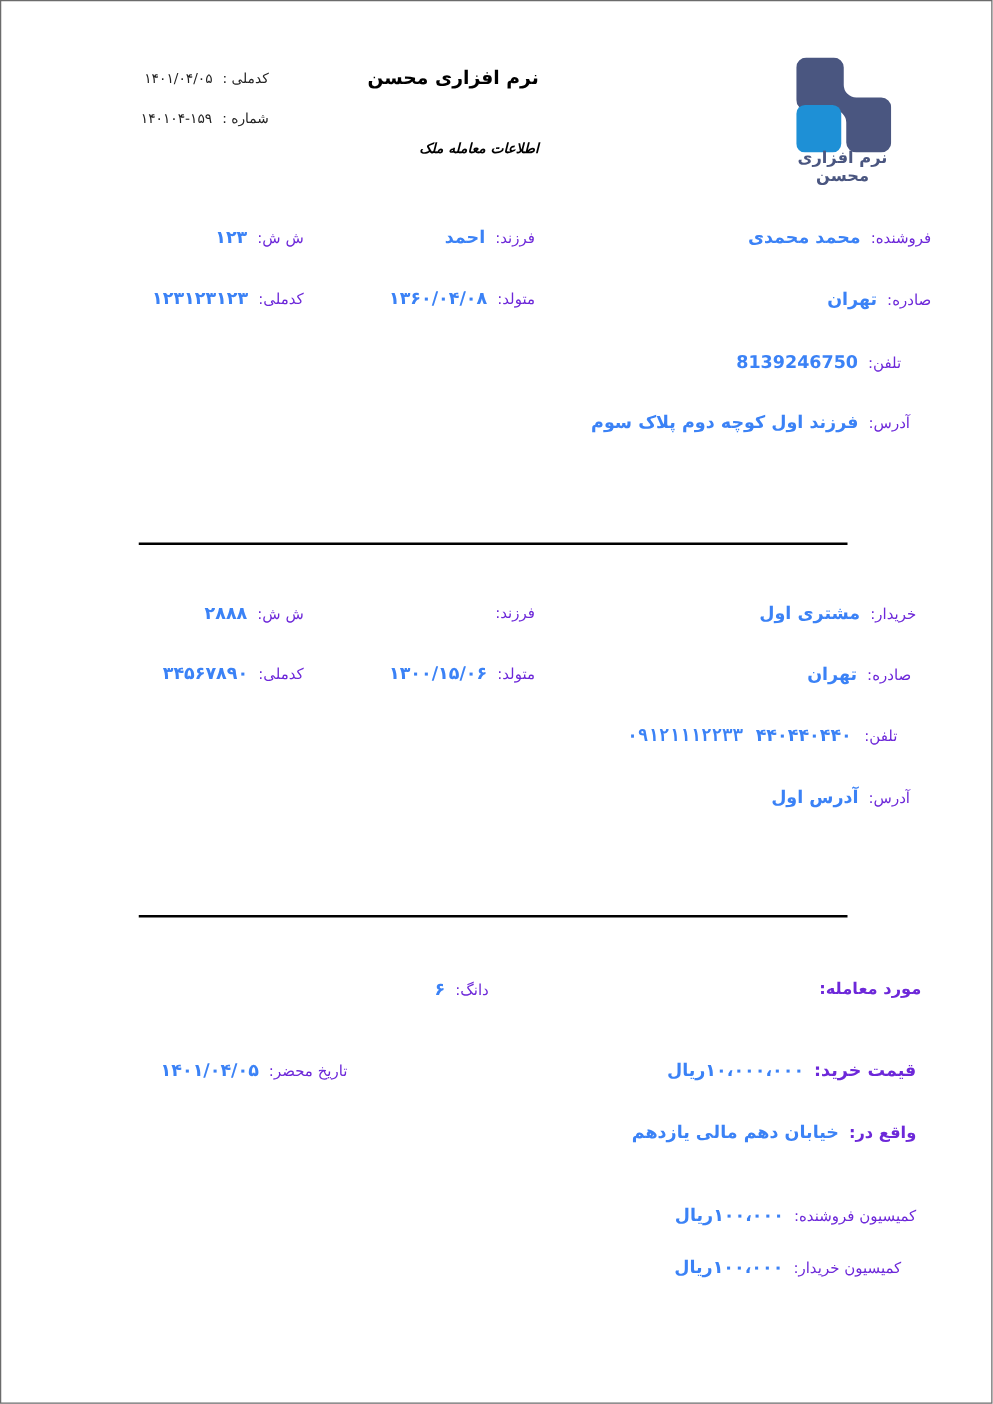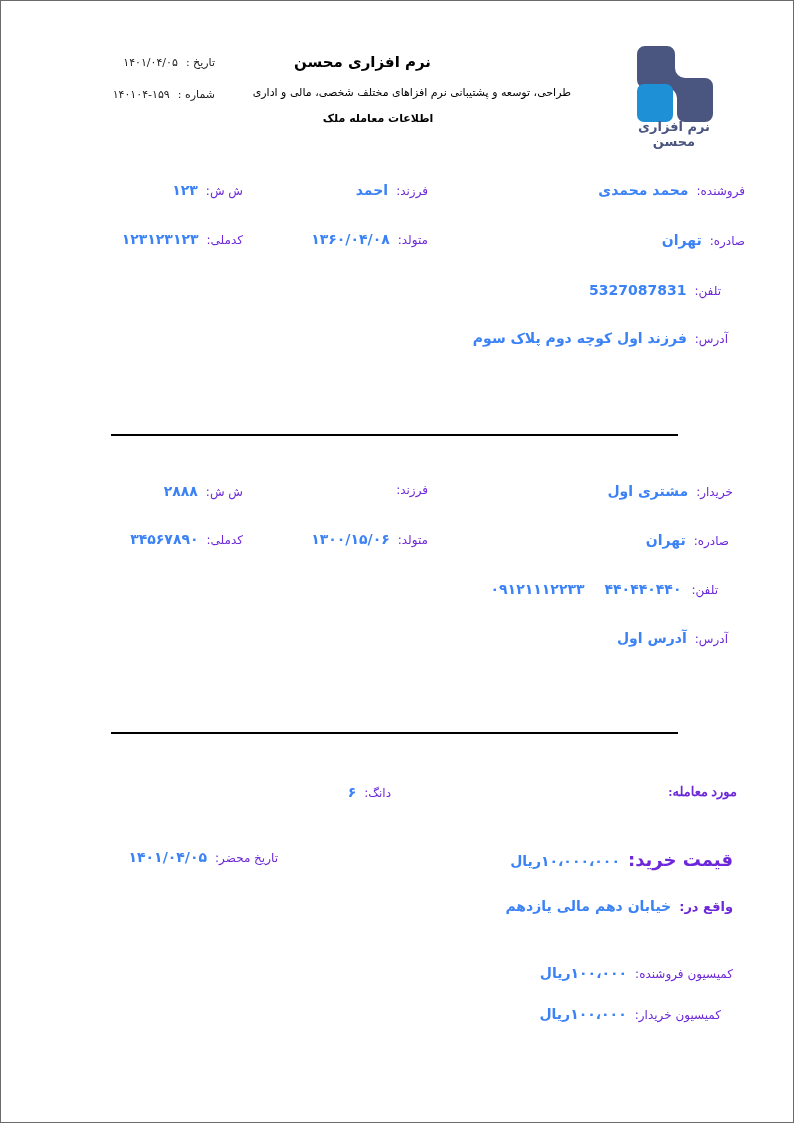--- a/index.html
+++ b/index.html
@@ -25,25 +25,24 @@
 
 <div class="page">
 
   <svg class="logo" viewBox="0 0 76 76">
     <path d="M8 0 H30 a8 8 0 0 1 8 8 V22 a10 10 0 0 0 10 10 H68 a8 8 0 0 1 8 8 V68 a8 8 0 0 1 -8 8 H48 a8 8 0 0 1 -8 -8 V52 a10 10 0 0 0 -10 -10 H8 a8 8 0 0 1 -8 -8 V8 a8 8 0 0 1 8 -8 Z" fill="#4a5680"></path>
     <rect x="0" y="38" width="36" height="38" rx="7" fill="#1e90d6"></rect>
   </svg>
   <div class="logo-text">نرم افزاری محسن</div>
 
   <div class="abs hdr-title" style="left:300px; top:52px; width:130px; text-align:center;">نرم افزاری محسن</div>
-  <div class="abs hdr-sub" style="left:230px; top:85px; width:340px; text-align:right;">طراحی، توسعه و پشتیبانی نرم افزاهای مختلف شخصی، مالی و اداری</div>
-  <div class="abs hdr-sec" style="left:312px; top:111px; width:130px; text-align:center;">اطلاعات معامله ملک</div>
+  <div class="abs hdr-sec" style="left:300px; top:111px; width:130px; text-align:right;font-style:italic;">اطلاعات معامله ملک</div>
 
   <div class="row" style="right:578px; top:55px;">
-    <span class="hdr-meta">تاریخ :</span>
+    <span class="hdr-meta">کدملی :</span>
     <span class="hdr-meta">۱۴۰۱/۰۴/۰۵</span>
   </div>
   <div class="row" style="right:578px; top:87px;">
     <span class="hdr-meta">شماره :</span>
     <span class="hdr-meta">۱۴۰۱۰۴-۱۵۹</span>
   </div>
 
   <div class="row" style="right:48px; top:181px;">
     <span class="lbl">فروشنده:</span>
     <span class="val">محمد محمدی</span>
@@ -65,21 +64,21 @@
     <span class="lbl">متولد:</span>
     <span class="val">۱۳۶۰/۰۴/۰۸</span>
   </div>
   <div class="row" style="right:550px; top:230px;">
     <span class="lbl">کدملی:</span>
     <span class="val">۱۲۳۱۲۳۱۲۳</span>
   </div>
 
   <div class="row" style="right:72px; top:281px;">
     <span class="lbl">تلفن:</span>
-    <span class="val">5327087831</span>
+    <span class="val">8139246750</span>
   </div>
   <div class="row" style="right:65px; top:329px;">
     <span class="lbl">آدرس:</span>
     <span class="val">فرزند اول کوچه دوم پلاک سوم</span>
   </div>
 
   <div class="divider" style="left:110px; top:433px; width:567px;"></div>
 
   <div class="row" style="right:60px; top:482px;">
     <span class="lbl">خریدار:</span>
@@ -103,39 +102,39 @@
     <span class="val">۱۳۰۰/۱۵/۰۶</span>
   </div>
   <div class="row" style="right:550px; top:530px;">
     <span class="lbl">کدملی:</span>
     <span class="val">۳۴۵۶۷۸۹۰</span>
   </div>
 
   <div class="row" style="right:75px; top:580px; gap:10px;">
     <span class="lbl">تلفن:</span>
     <span class="val">۴۴۰۴۴۰۴۴۰</span>
-    <span class="val" style="margin-right:10px;">۰۹۱۲۱۱۱۲۲۳۳</span>
+    <span class="val" style="font-family:Liberation Mono, monospace;">۰۹۱۲۱۱۱۲۲۳۳</span>
   </div>
   <div class="row" style="right:65px; top:629px;">
     <span class="lbl">آدرس:</span>
     <span class="val">آدرس اول</span>
   </div>
 
   <div class="divider" style="left:110px; top:731px; width:567px;"></div>
 
   <div class="row" style="right:56px; top:783px; gap:6px;">
-    <span class="lbl" style="font-weight:bold; font-size:13px;font-family:Liberation Serif, serif;">مورد معامله:</span>
+    <span class="lbl" style="font-weight:bold; font-size:13px;">مورد معامله:</span>
   </div>
   <div class="row" style="right:402px; top:783px;">
     <span class="lbl">دانگ:</span>
     <span class="val">۶</span>
   </div>
 
   <div class="row" style="right:60px; top:848px;">
-    <span class="lbl" style="font-weight:bold; font-size:18px;">قیمت خرید:</span>
+    <span class="lbl" style="font-weight:bold; font-size:14px;">قیمت خرید:</span>
     <span class="val">۱۰،۰۰۰،۰۰۰ریال</span>
   </div>
   <div class="row" style="right:515px; top:848px;">
     <span class="lbl">تاریخ محضر:</span>
     <span class="val">۱۴۰۱/۰۴/۰۵</span>
   </div>
 
   <div class="row" style="right:60px; top:897px;">
     <span class="lbl" style="font-weight:bold; font-size:13px;text-align:right;">واقع در:</span>
     <span class="val">خیابان دهم مالی یازدهم</span>

